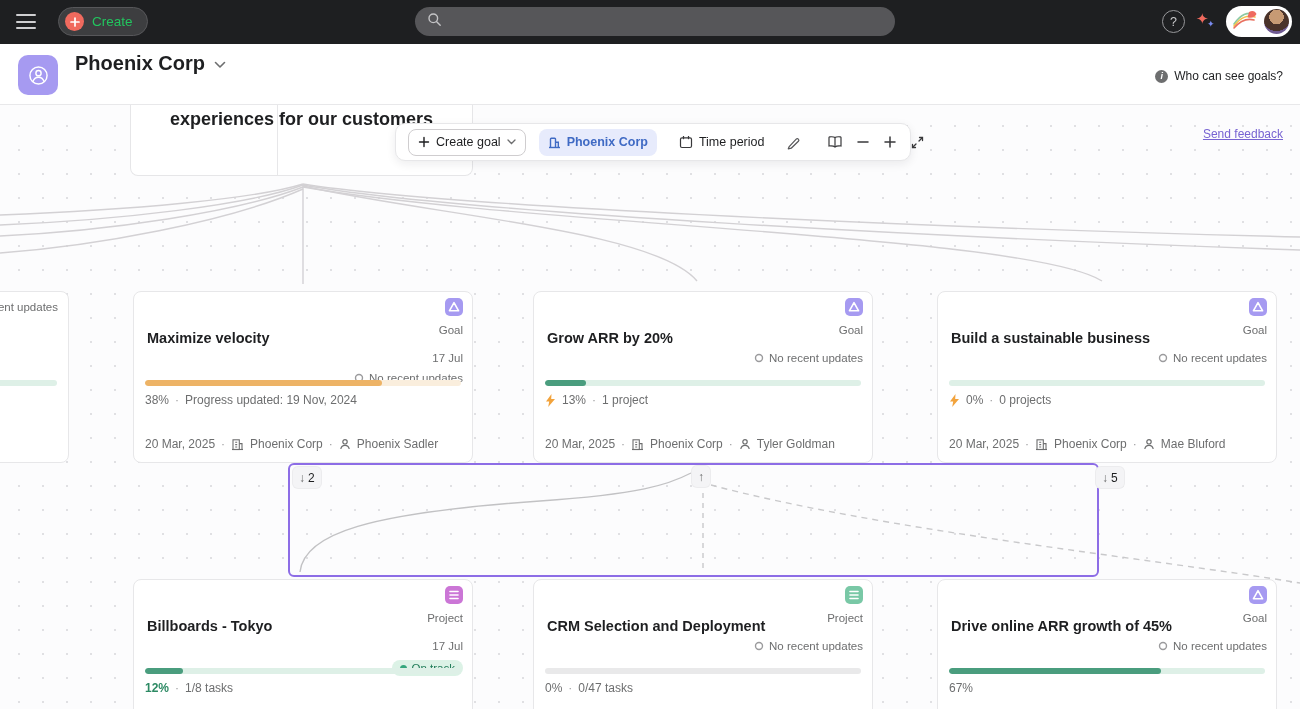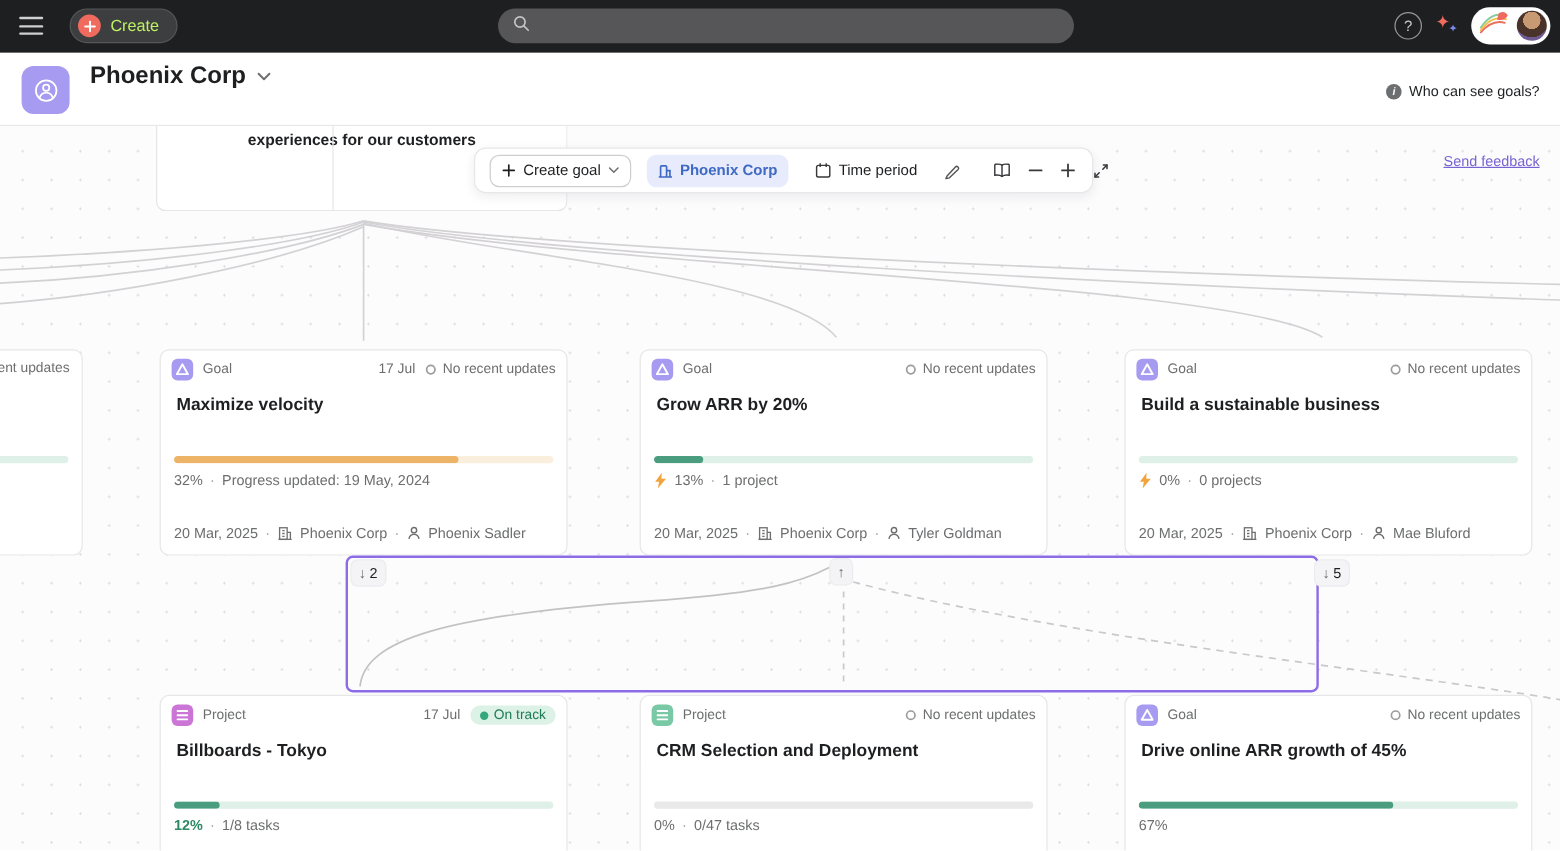--- a/index.html
+++ b/index.html
@@ -4,21 +4,21 @@
 <style>
   html,body{margin:0;padding:0;background:#fff;}
   *{box-sizing:border-box;font-family:"Liberation Sans",sans-serif;}
   .screen{position:relative;width:1300px;height:709px;overflow:hidden;background:#fff;}
 
   
   .topbar{position:absolute;left:0;top:0;width:1300px;height:44px;background:var(--topbar);}
   .hamburger{position:absolute;left:16px;top:14px;width:20px;height:15px;cursor:pointer;}
   .hamburger span{display:block;height:2px;background:#cfcfd1;margin-bottom:4.5px;border-radius:1px;}
   .create-btn{position:absolute;left:58px;top:7px;height:29px;padding:0 14px 0 6px;border-radius:15px;
-    background:#3d3e40;border:1px solid #57575a;display:flex;align-items:center;gap:8px;color:#bef264;
+    background:#3d3e40;border:1px solid #57575a;display:flex;align-items:center;gap:8px;color:#22c55e;
     font-size:13.5px;cursor:pointer;}
   .create-plus{width:19px;height:19px;border-radius:50%;background:var(--coral);display:flex;align-items:center;justify-content:center;}
   .searchbar{position:absolute;left:415px;top:7px;width:480px;height:29px;border-radius:15px;background:#565659;
     display:flex;align-items:center;padding:0 12px;gap:8px;}
   .searchbar input{flex:1;background:transparent;border:none;outline:none;color:#e8e8ea;font-size:13.5px;}
   .searchbar input::placeholder{color:#c6c6c8;}
   .help-btn{position:absolute;left:1162px;top:10px;width:23px;height:23px;border-radius:50%;
     border:1.5px solid #97979a;color:#c9c9cb;font-size:12.5px;display:flex;align-items:center;justify-content:center;cursor:pointer;}
   .sparkle-btn{position:absolute;left:1196px;top:11px;width:22px;height:22px;cursor:pointer;}
   .sparkle-a{position:absolute;left:0;top:0;font-size:15px;color:var(--coral);line-height:15px;}
@@ -44,37 +44,37 @@
   .privacy .txt{font-size:12px;color:#1e1f21;}
 
   
   .canvas{position:absolute;left:0;top:105px;width:1300px;height:604px;background:#fcfcfd;
     background-image:radial-gradient(circle,#e0e0e3 1.1px,transparent 1.1px);background-size:24px 24px;background-position:7px 9px;}
   .fan-svg,.sel-svg{position:absolute;left:0;top:105px;pointer-events:none;}
 
   
   .parent-card{position:absolute;left:130px;top:105px;width:343px;height:71px;background:#fff;
     border:1px solid #e6e6e8;border-top:none;border-radius:0 0 8px 8px;text-align:center;}
-  .parent-card .ptxt{margin-top:4px;font-size:13px;font-weight:600;color:#1e1f21;}
+  .parent-card .ptxt{margin-top:4px;font-size:18px;font-weight:600;color:#1e1f21;}
   .fold-line{position:absolute;left:277px;top:105px;width:1px;height:70px;background:#e7e7e9;}
 
   
   .map-toolbar{position:absolute;left:395px;top:123px;width:516px;height:38px;background:#fff;border:1px solid #e7e7e9;
     border-radius:10px;box-shadow:0 3px 10px rgba(30,31,33,.08);display:flex;align-items:center;padding:0 12px;gap:13px;}
   .tb-btn{display:flex;align-items:center;gap:6px;height:27px;padding:0 9px;border-radius:8px;cursor:pointer;
     font-size:12.5px;color:#1e1f21;font-weight:500;white-space:nowrap;}
   .tb-create{border:1px solid #cfcdcf;}
   .tb-scope{background:var(--blue_bg);color:var(--blue);font-weight:700;}
   .tb-icon{display:flex;align-items:center;justify-content:center;width:26px;height:26px;border-radius:6px;cursor:pointer;color:#444547;}
   .tb-divider{width:1px;height:20px;background:#e5e5e7;}
   .send-feedback{position:absolute;right:17px;top:127px;font-size:12px;color:var(--link);text-decoration:underline;font-weight:500;cursor:pointer;}
 
   
   .card{position:absolute;width:340px;height:172px;background:#fff;border:1px solid #e7e7e9;border-radius:8px;cursor:pointer;}
-  .card-head{position:absolute;left:9px;right:9px;top:6px;height:20px;display:flex;align-items:center;gap:8px;}
+  .card-head{position:absolute;left:9px;right:9px;top:6px;height:20px;display:flex;align-items:flex-end;gap:8px;flex-direction:column;}
   .type-icon{width:18px;height:18px;border-radius:5px;display:flex;align-items:center;justify-content:center;flex:none;}
   .ti-goal{background:var(--goal_icon);}
   .ti-proj-pink{background:var(--pink_icon);}
   .ti-proj-teal{background:var(--teal_icon);}
   .type-label{font-size:11.5px;color:#6d6e6f;}
   .hspacer{flex:1;}
   .card-date{font-size:11.5px;color:#6d6e6f;}
   .status{display:flex;align-items:center;gap:5px;font-size:11.5px;color:#6d6e6f;}
   .badge-ontrack{display:flex;align-items:center;gap:5px;background:var(--ontrack_bg);color:var(--ontrack_text);
     font-size:11.5px;font-weight:500;padding:2px 8px;border-radius:10px;}
@@ -271,23 +271,23 @@
             <circle cx="5" cy="5" r="3.5" fill="none" stroke="#9b9b9d" stroke-width="1.4"></circle>
           </svg>
         <span>No recent updates</span>
       </span>
     </div>
     <div class="card-title">Maximize velocity</div>
     <div class="bar track-orange">
         <div class="bar-fill fill-orange" style="width: 75%;"></div>
       </div>
     <div class="stat">
-      <span>32%</span>
-        <span class="sep">·</span>
-        <span>Progress updated: 19 May, 2024</span>
+      <span>38%</span>
+        <span class="sep">·</span>
+        <span>Progress updated: 19 Nov, 2024</span>
     </div>
     <div class="foot">
       <span>20 Mar, 2025</span>
         <span class="sep">·</span>
       <svg width="13" height="13" viewBox="0 0 13 13" fill="none" stroke="#6d6e6f" stroke-width="1.1">
           <rect x="2" y="1.8" width="6.3" height="9.7"></rect>
           <path d="M8.3,5.6 h2.7 v5.9"></path>
           <path d="M1,11.5 h11"></path>
           <path d="M4.2,4.2 h2 M4.2,6.6 h2 M4.2,9 h2"></path>
         </svg>

